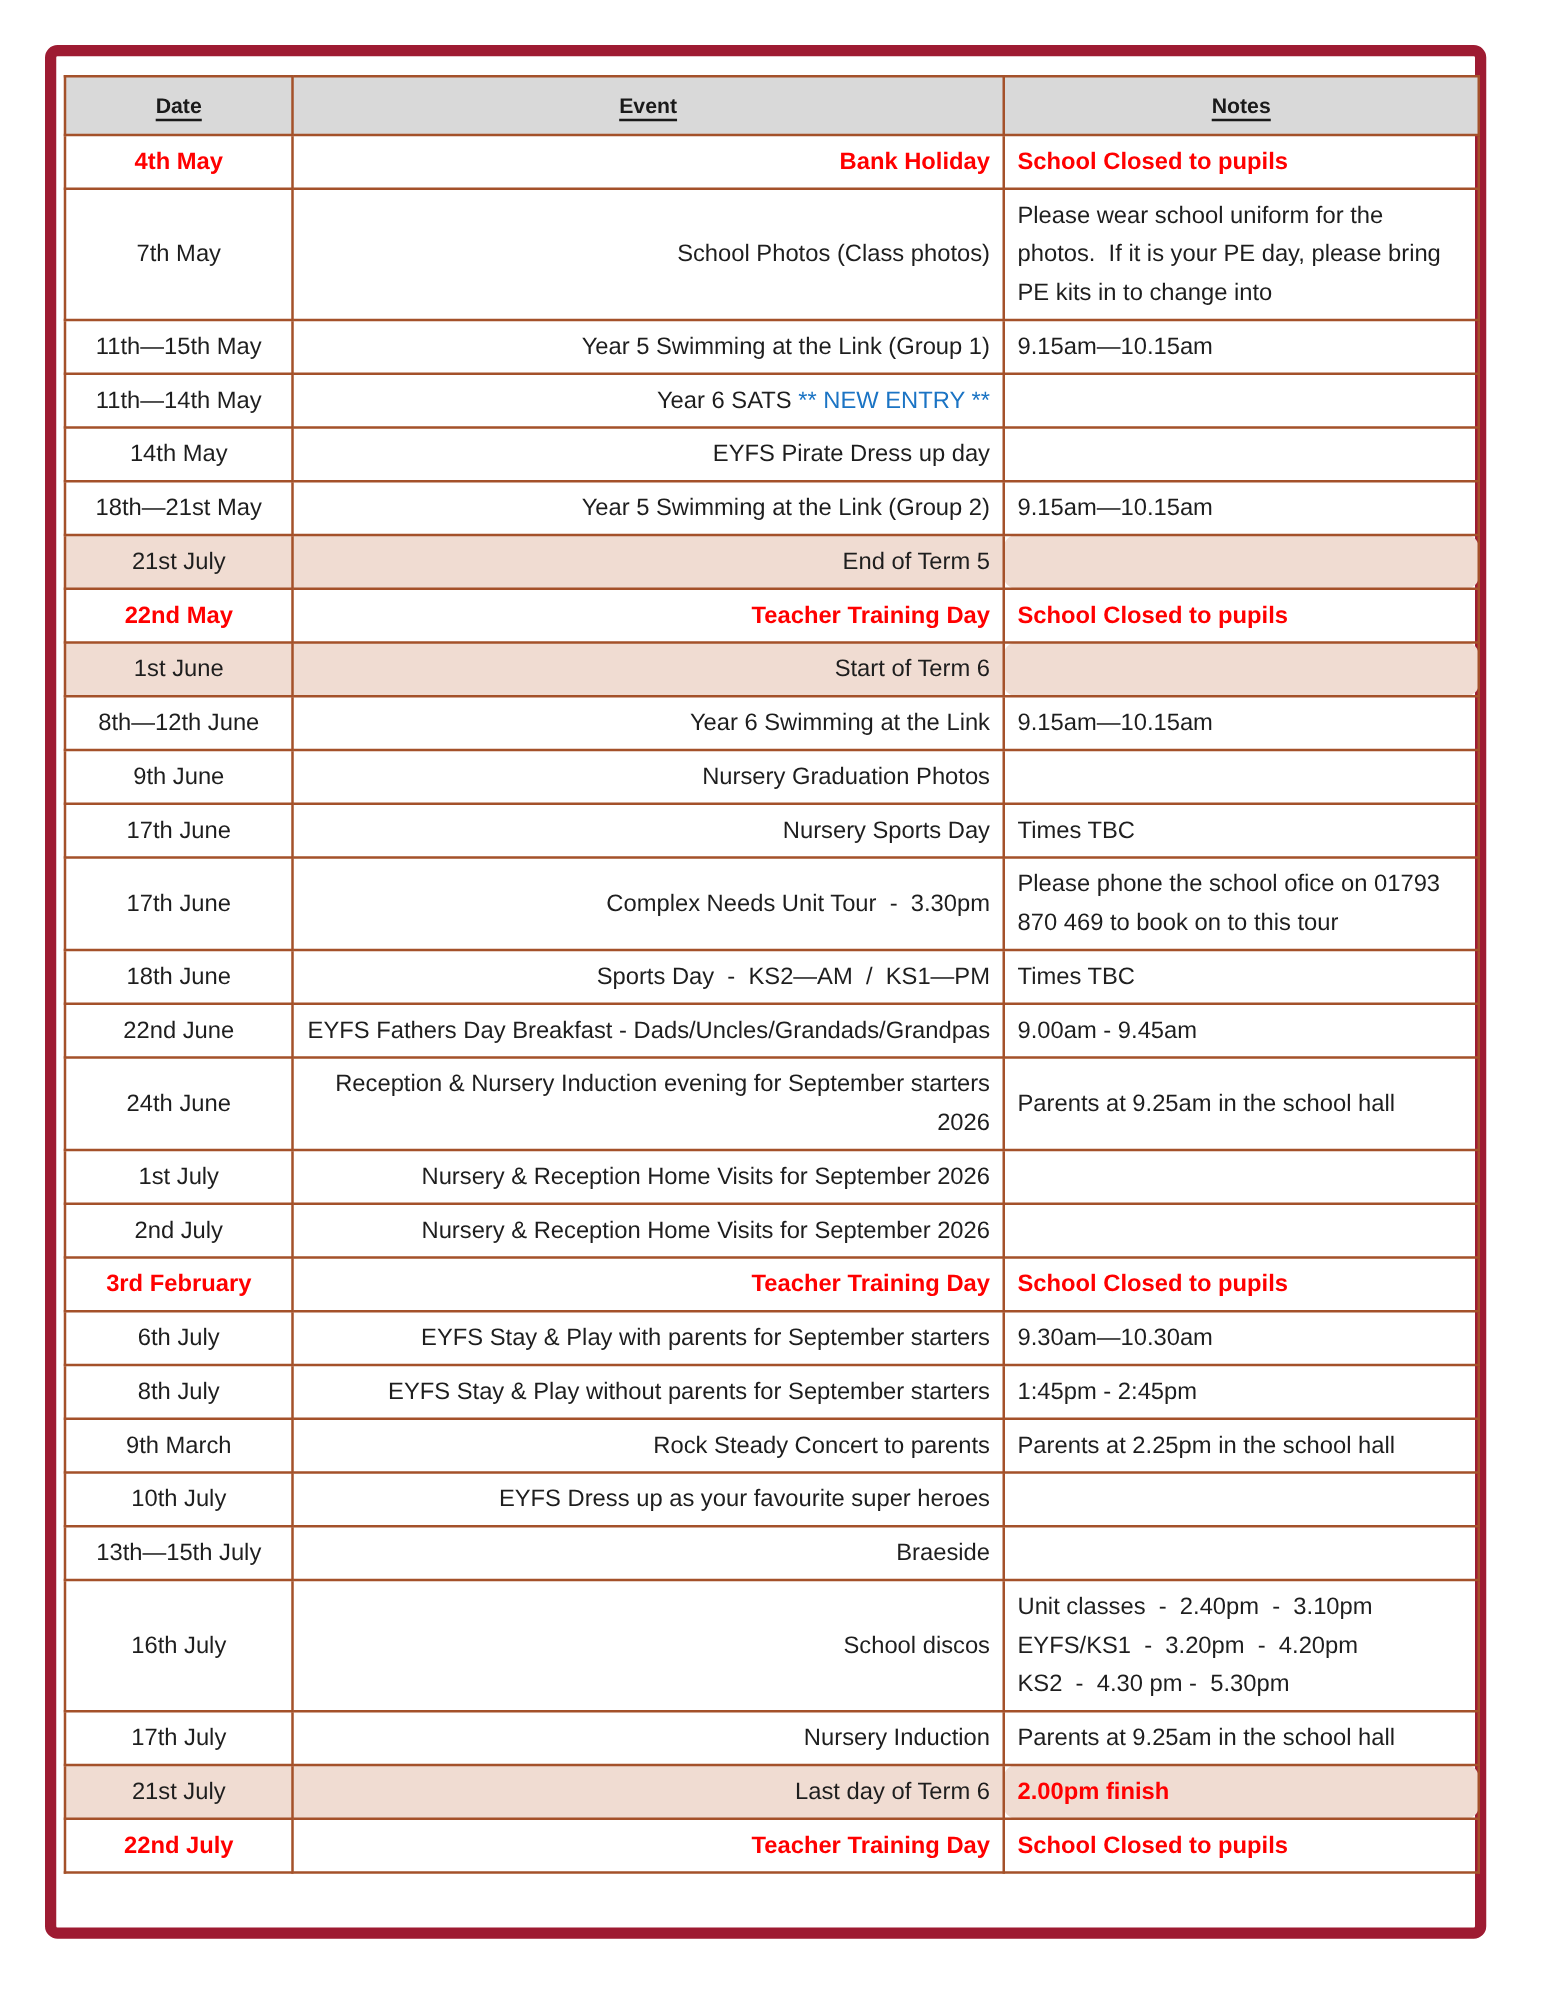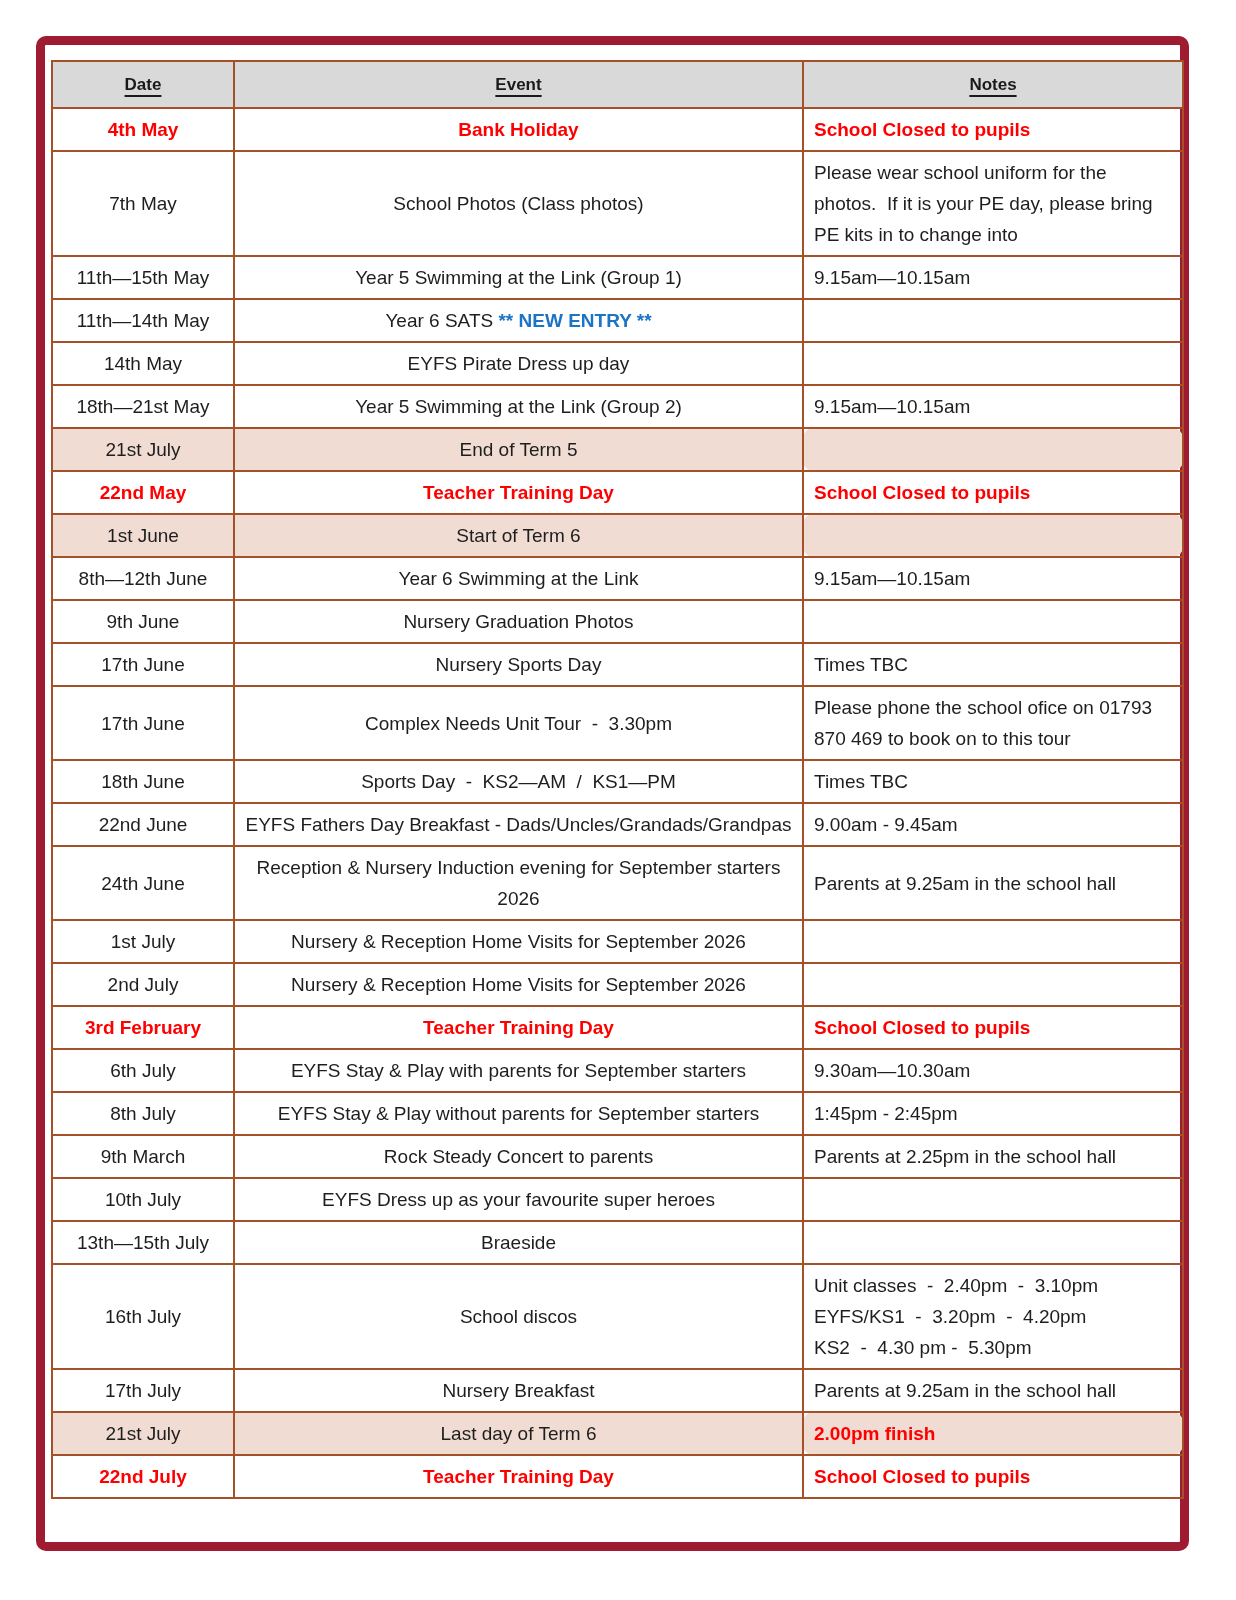--- a/index.html
+++ b/index.html
@@ -48,25 +48,25 @@
   .th-underline { text-decoration: underline; text-underline-offset: 5px; text-decoration-thickness: 2px; }
   .events-table tr { height: 43px; }
   .events-table td {
     font-size: 19px;
     line-height: 31px;
     padding: 5px 10px;
     white-space: pre-wrap;
     overflow-wrap: break-word;
   }
   td.date-cell  { text-align: center; padding: 5px 4px; margin-left: 24px; }
-  td.event-cell { text-align: center; margin-top: 37px; }
+  td.event-cell { text-align: right; margin-top: 37px; }
   td.notes-cell { text-align: left; border-radius: 10px; }
   tr.shaded td  { background: #f0dcd2; }
   .c-red  { color: #ff0000; font-weight: 700; }
-  .c-blue { color: #1b74c4; font-weight: 700; }
+  .c-blue { color: #1b74c4; font-weight: 400; }
 </style>
 </head>
 <body>
 
 <div class="canvas">
   <div class="page-frame"></div>
 
   <table class="events-table">
     <colgroup>
       <col style="width:182px">
@@ -203,21 +203,21 @@
         </tr>
         <tr>
           <td class="date-cell">16th July</td>
           <td class="event-cell"><span class="">School discos</span></td>
           <td class="notes-cell">Unit classes  -  2.40pm  -  3.10pm
 EYFS/KS1  -  3.20pm  -  4.20pm
 KS2  -  4.30 pm -  5.30pm</td>
         </tr>
         <tr>
           <td class="date-cell">17th July</td>
-          <td class="event-cell"><span class="">Nursery Breakfast</span></td>
+          <td class="event-cell"><span class="">Nursery Induction</span></td>
           <td class="notes-cell">Parents at 9.25am in the school hall</td>
         </tr>
         <tr class="shaded">
           <td class="date-cell">21st July</td>
           <td class="event-cell"><span class="">Last day of Term 6</span></td>
           <td class="notes-cell c-red">2.00pm finish</td>
         </tr>
         <tr>
           <td class="date-cell c-red">22nd July</td>
           <td class="event-cell"><span class="c-red">Teacher Training Day</span></td>

